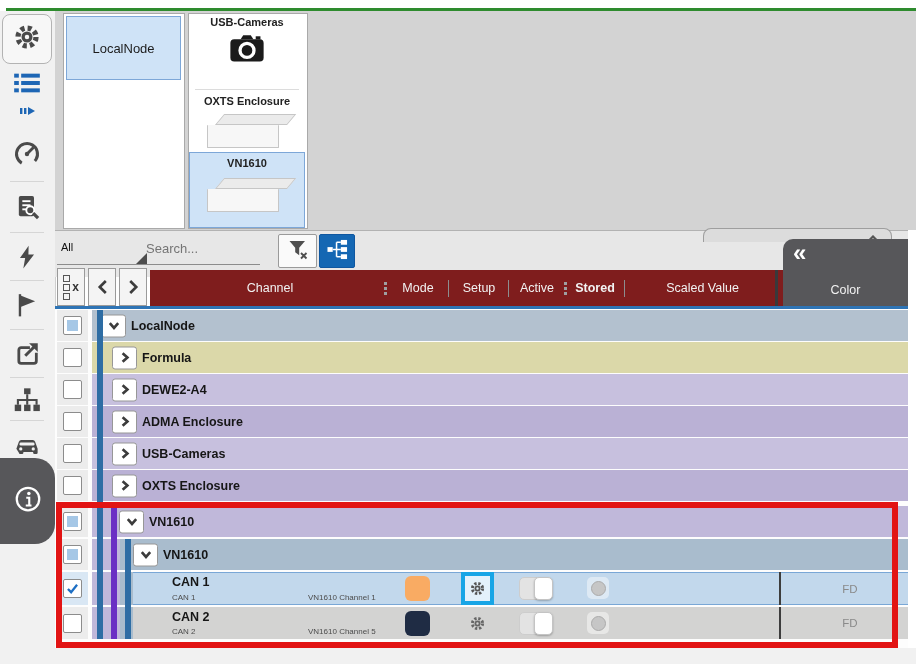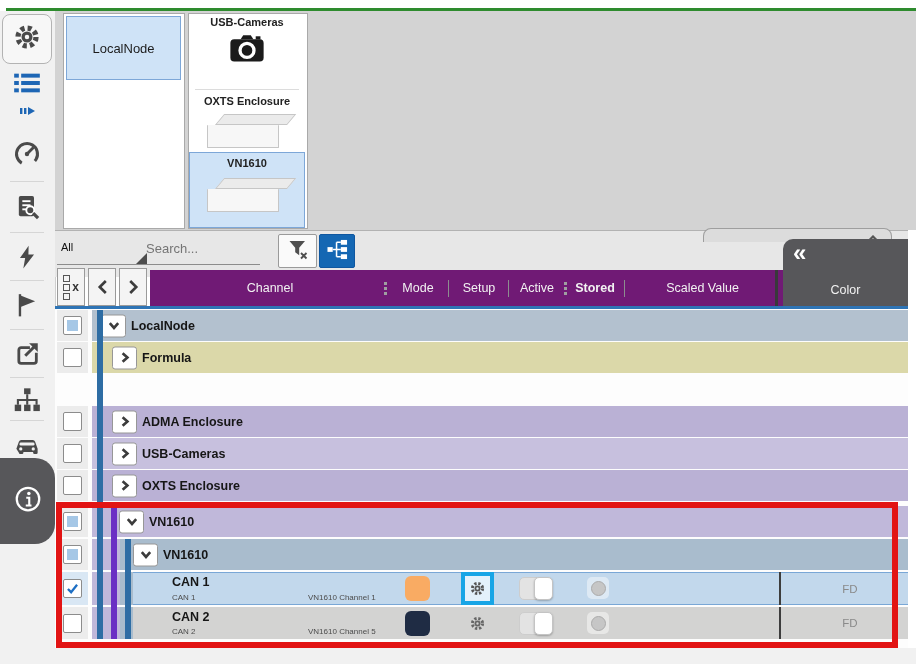--- a/index.html
+++ b/index.html
@@ -18,21 +18,21 @@
   .cardsel{background:#cfe3f7;border:1px solid #7da7d8;}
   .enc-top{width:70px;height:9px;background:#ebebeb;border:1px solid #c6c6c6;transform:skewX(-40deg);transform-origin:bottom left;margin-left:12px;}
   .enc-front{width:70px;height:22px;background:#f7f7f7;border:1px solid #c6c6c6;border-top:none;margin-left:4px;border-radius:1px;}
   
   .filterbar{position:absolute;left:55px;top:230px;width:853px;height:46px;background:#e7e7e7;border-top:1px solid #b2b2b2;}
   .underfield{position:absolute;border-bottom:1px solid #8c8c8c;height:26px;top:238px;}
   .tribr{position:absolute;right:0;bottom:0;width:0;height:0;border-bottom:11px solid #4c4c4c;border-left:11px solid transparent;}
   .fbtn{position:absolute;top:234px;height:32px;display:flex;align-items:center;justify-content:center;border-radius:2px;}
   
   .hbtn{position:absolute;top:268px;height:38px;width:28px;background:#f4f4f4;border:1px solid #9a9a9a;display:flex;align-items:center;justify-content:center;box-sizing:border-box;}
-  .hband{position:absolute;left:150px;top:270px;width:758px;height:36px;background:#701a75;}
+  .hband{position:absolute;left:150px;top:270px;width:758px;height:36px;background:#7f1d1d;}
   .hlabel{position:absolute;top:0;height:36px;line-height:36px;text-align:center;color:#f2f2f2;font-size:12.5px;}
   .hsep{position:absolute;top:10px;height:17px;width:1px;background:#8d8d8f;}
   .hdots{position:absolute;top:12px;width:3px;height:13px;display:flex;flex-direction:column;justify-content:space-between;}
   .hdots i{display:block;width:3px;height:3px;background:#9f9fa1;}
   
   .rowsbg{position:absolute;left:55px;top:309px;width:853px;height:339px;background:#fdfdfd;}
   .row{position:absolute;left:57px;width:851px;}
   .cbcell{position:absolute;left:0;top:0;bottom:0;width:31px;background:#ececec;display:flex;align-items:center;justify-content:center;}
   .band{position:absolute;left:35px;right:0;top:0;bottom:0;}
   .seg{position:absolute;top:0;bottom:0;}
@@ -311,20 +311,32 @@
       </div>
     <div class="band" style="background:#dbd8a9;"></div>
     <span class="chev" style="left:55px;">
         <svg width="10" height="12" viewBox="0 0 8 10">
           <path d="M2 1.5 L6 5 L2 8.5" fill="none" stroke="#3c3c3c" stroke-width="2.2"></path>
         </svg>
       </span>
     <span class="rowlabel" style="left:85px;">Formula</span>
   </div>
 
+  <div class="row" style="top:374px;height:31px;">
+    <div class="cbcell">
+        <span class="cb"></span>
+      </div>
+    <div class="band" style="background:#c7c0de;"></div>
+    <span class="chev" style="left:55px;">
+        <svg width="10" height="12" viewBox="0 0 8 10">
+          <path d="M2 1.5 L6 5 L2 8.5" fill="none" stroke="#3c3c3c" stroke-width="2.2"></path>
+        </svg>
+      </span>
+    <span class="rowlabel" style="left:85px;">DEWE2-A4</span>
+  </div>
 
   <div class="row" style="top:406px;height:31px;">
     <div class="cbcell">
         <span class="cb"></span>
       </div>
     <div class="band" style="background:#bab1d5;"></div>
     <span class="chev" style="left:55px;">
         <svg width="10" height="12" viewBox="0 0 8 10">
           <path d="M2 1.5 L6 5 L2 8.5" fill="none" stroke="#3c3c3c" stroke-width="2.2"></path>
         </svg>

